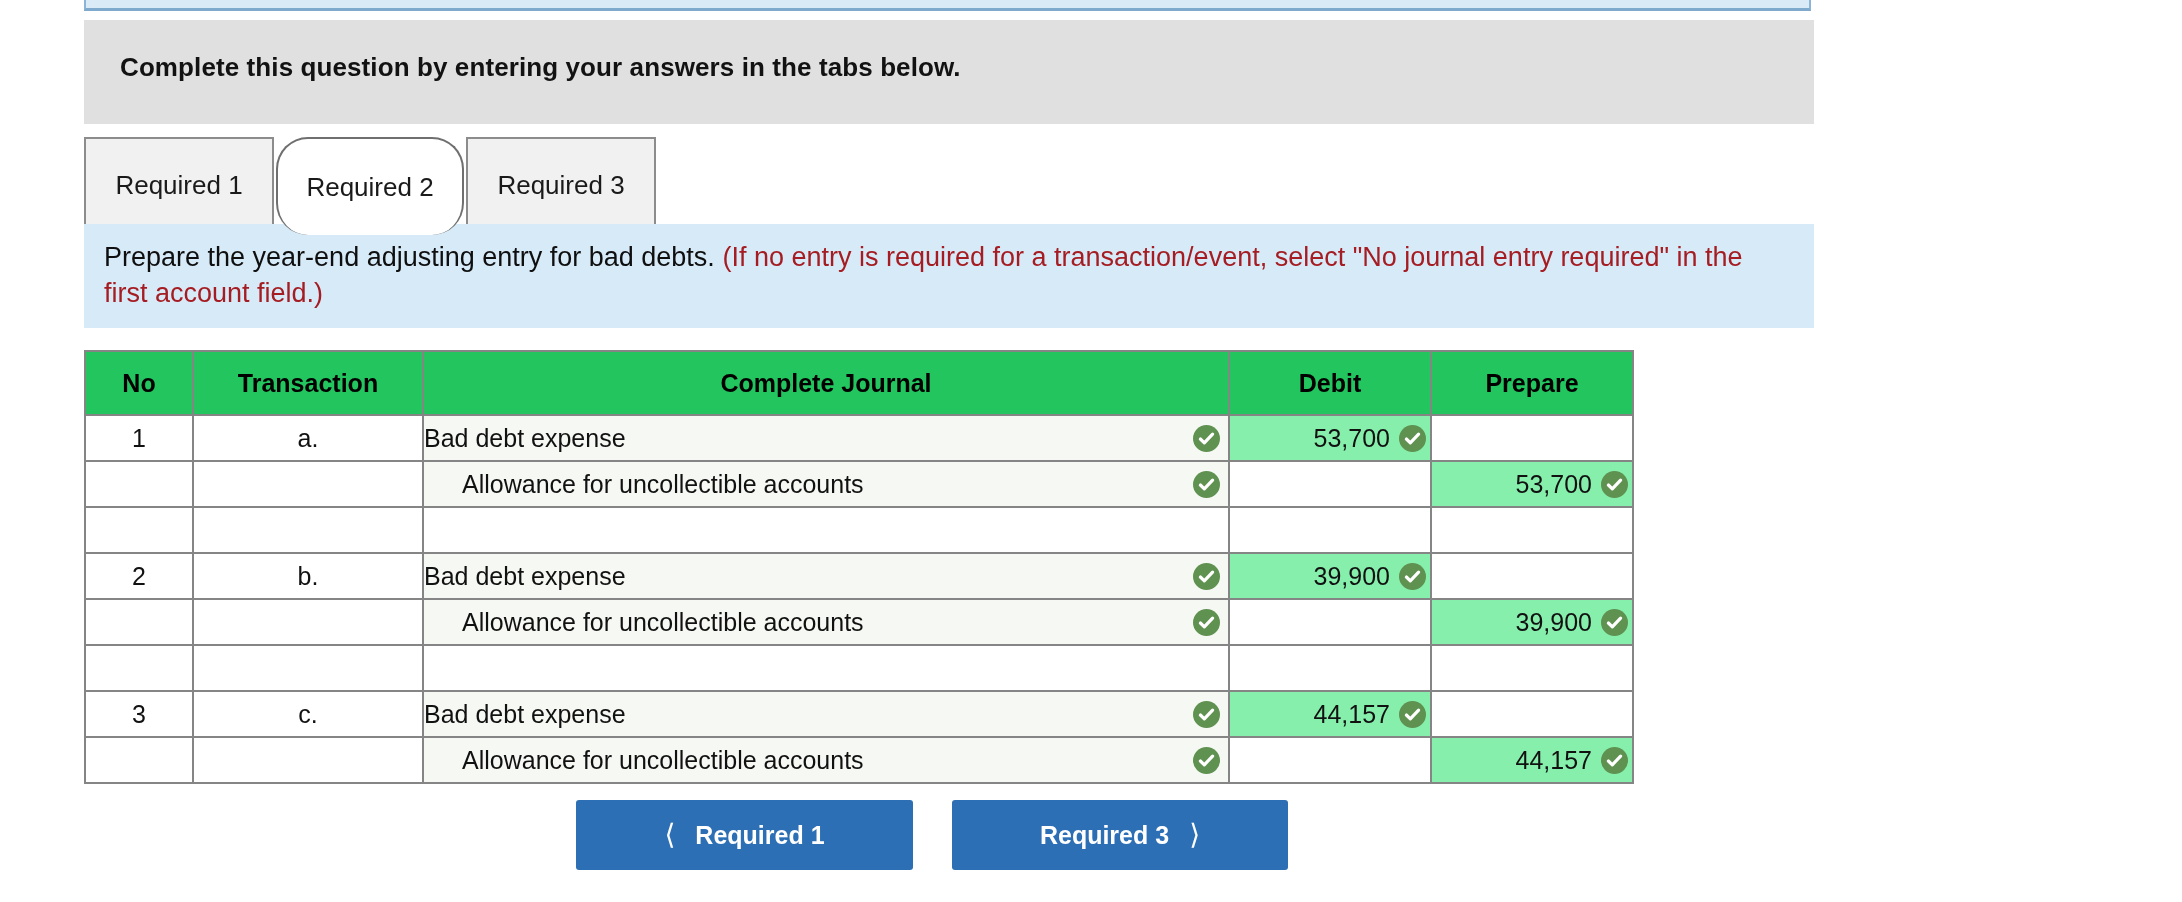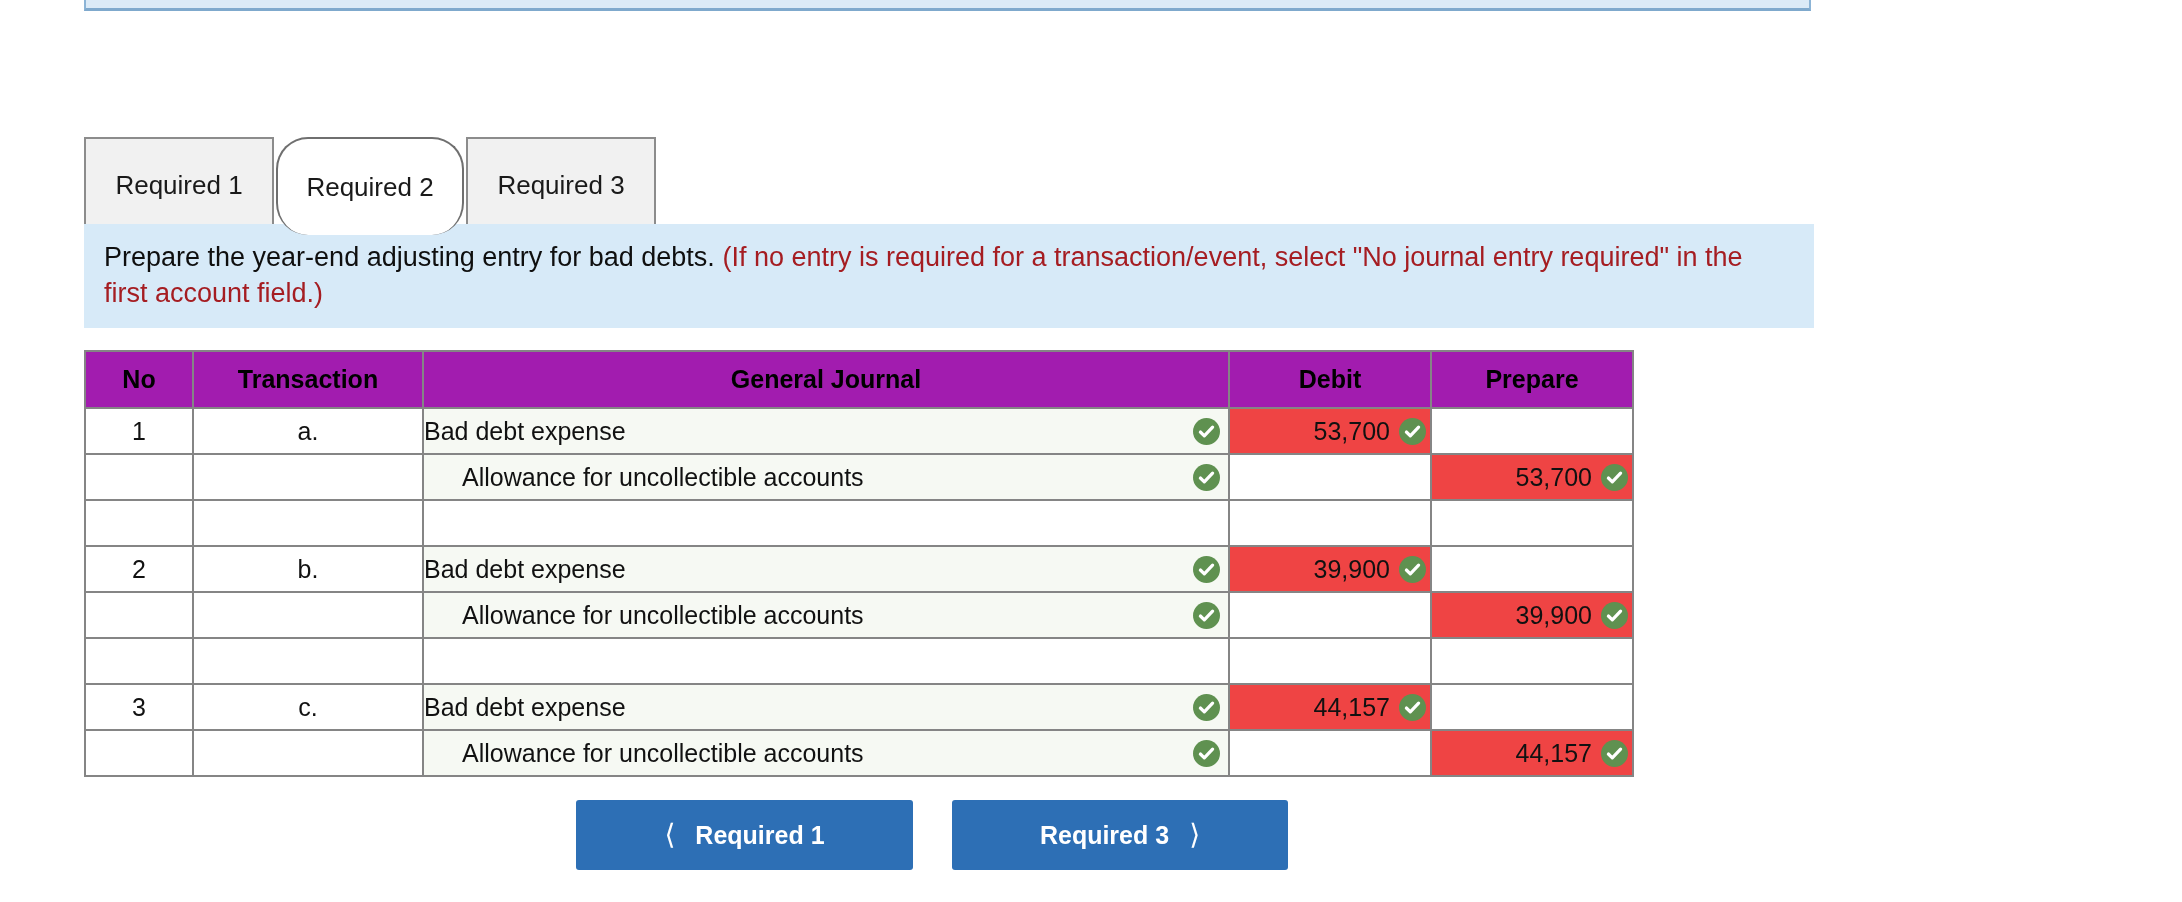--- a/index.html
+++ b/index.html
@@ -123,26 +123,26 @@
     background: #ffffff;
   }
   .jtable td, .jtable th {
     border: 2px solid #858585;
     box-sizing: border-box;
     padding: 0;
     height: 46px;
     background: #ffffff;
   }
   .jtable thead th {
-    background: #a21caf;
+    background: #22c55e;
     color: #000000;
     font-size: 25px;
     font-weight: bold;
     text-align: center;
-    height: 57px;
+    height: 64px;
   }
   .col-no      { width: 108px; }
   .col-trans   { width: 230px; }
   .col-journal { width: 806px; }
   .col-debit   { width: 202px; }
   .col-credit  { width: 202px; }
 
   .c-no, .c-trans {
     text-align: center;
     font-size: 25px;
@@ -156,21 +156,21 @@
   }
   .c-journal.filled { background: #f6f9f3; }
   .c-journal.indent { padding-left: 38px; text-align: right; }
   .c-amount {
     font-size: 25px;
     color: #111111;
     text-align: right;
     position: relative;
     padding-right: 8px;
   }
-  .c-amount.filled { background: #ef4444; }
+  .c-amount.filled { background: #86efac; }
   .amt-wrap {
     display: flex;
     align-items: center;
     justify-content: flex-end;
     gap: 9px;
     height: 100%;
     padding-right: 4px;
   }
   .journal-wrap {
     display: flex;
@@ -222,20 +222,23 @@
   .navbtn.next { left: 952px; width: 336px; }
   .chev { font-size: 28px; font-weight: normal; line-height: 1; }
 </style>
 </head>
 <body>
 
 <div id="page">
 
   <div class="top-strip"></div>
 
+  <div class="banner">
+    <div class="banner-text">Complete this question by entering your answers in the tabs below.</div>
+  </div>
 
   <div class="tabbar">
     <div class="tabbar-baseline"></div>
     <div class="tab t1">
       <span>Required 1</span>
     </div>
     <div class="tab t2 active">
       <span>Required 2</span>
     </div>
     <div class="tab t3">
@@ -255,21 +258,21 @@
       <col class="col-no">
         <col class="col-trans">
         <col class="col-journal">
         <col class="col-debit">
         <col class="col-credit">
     </colgroup>
     <thead>
       <tr>
         <th>No</th>
         <th>Transaction</th>
-        <th>General Journal</th>
+        <th>Complete Journal</th>
         <th>Debit</th>
         <th>Prepare</th>
       </tr>
     </thead>
     <tbody id="jbody">
         <tr>
           <td class="c-no">1</td>
           <td class="c-trans">a.</td>
           <td class="c-journal filled">
             <div class="journal-wrap">

